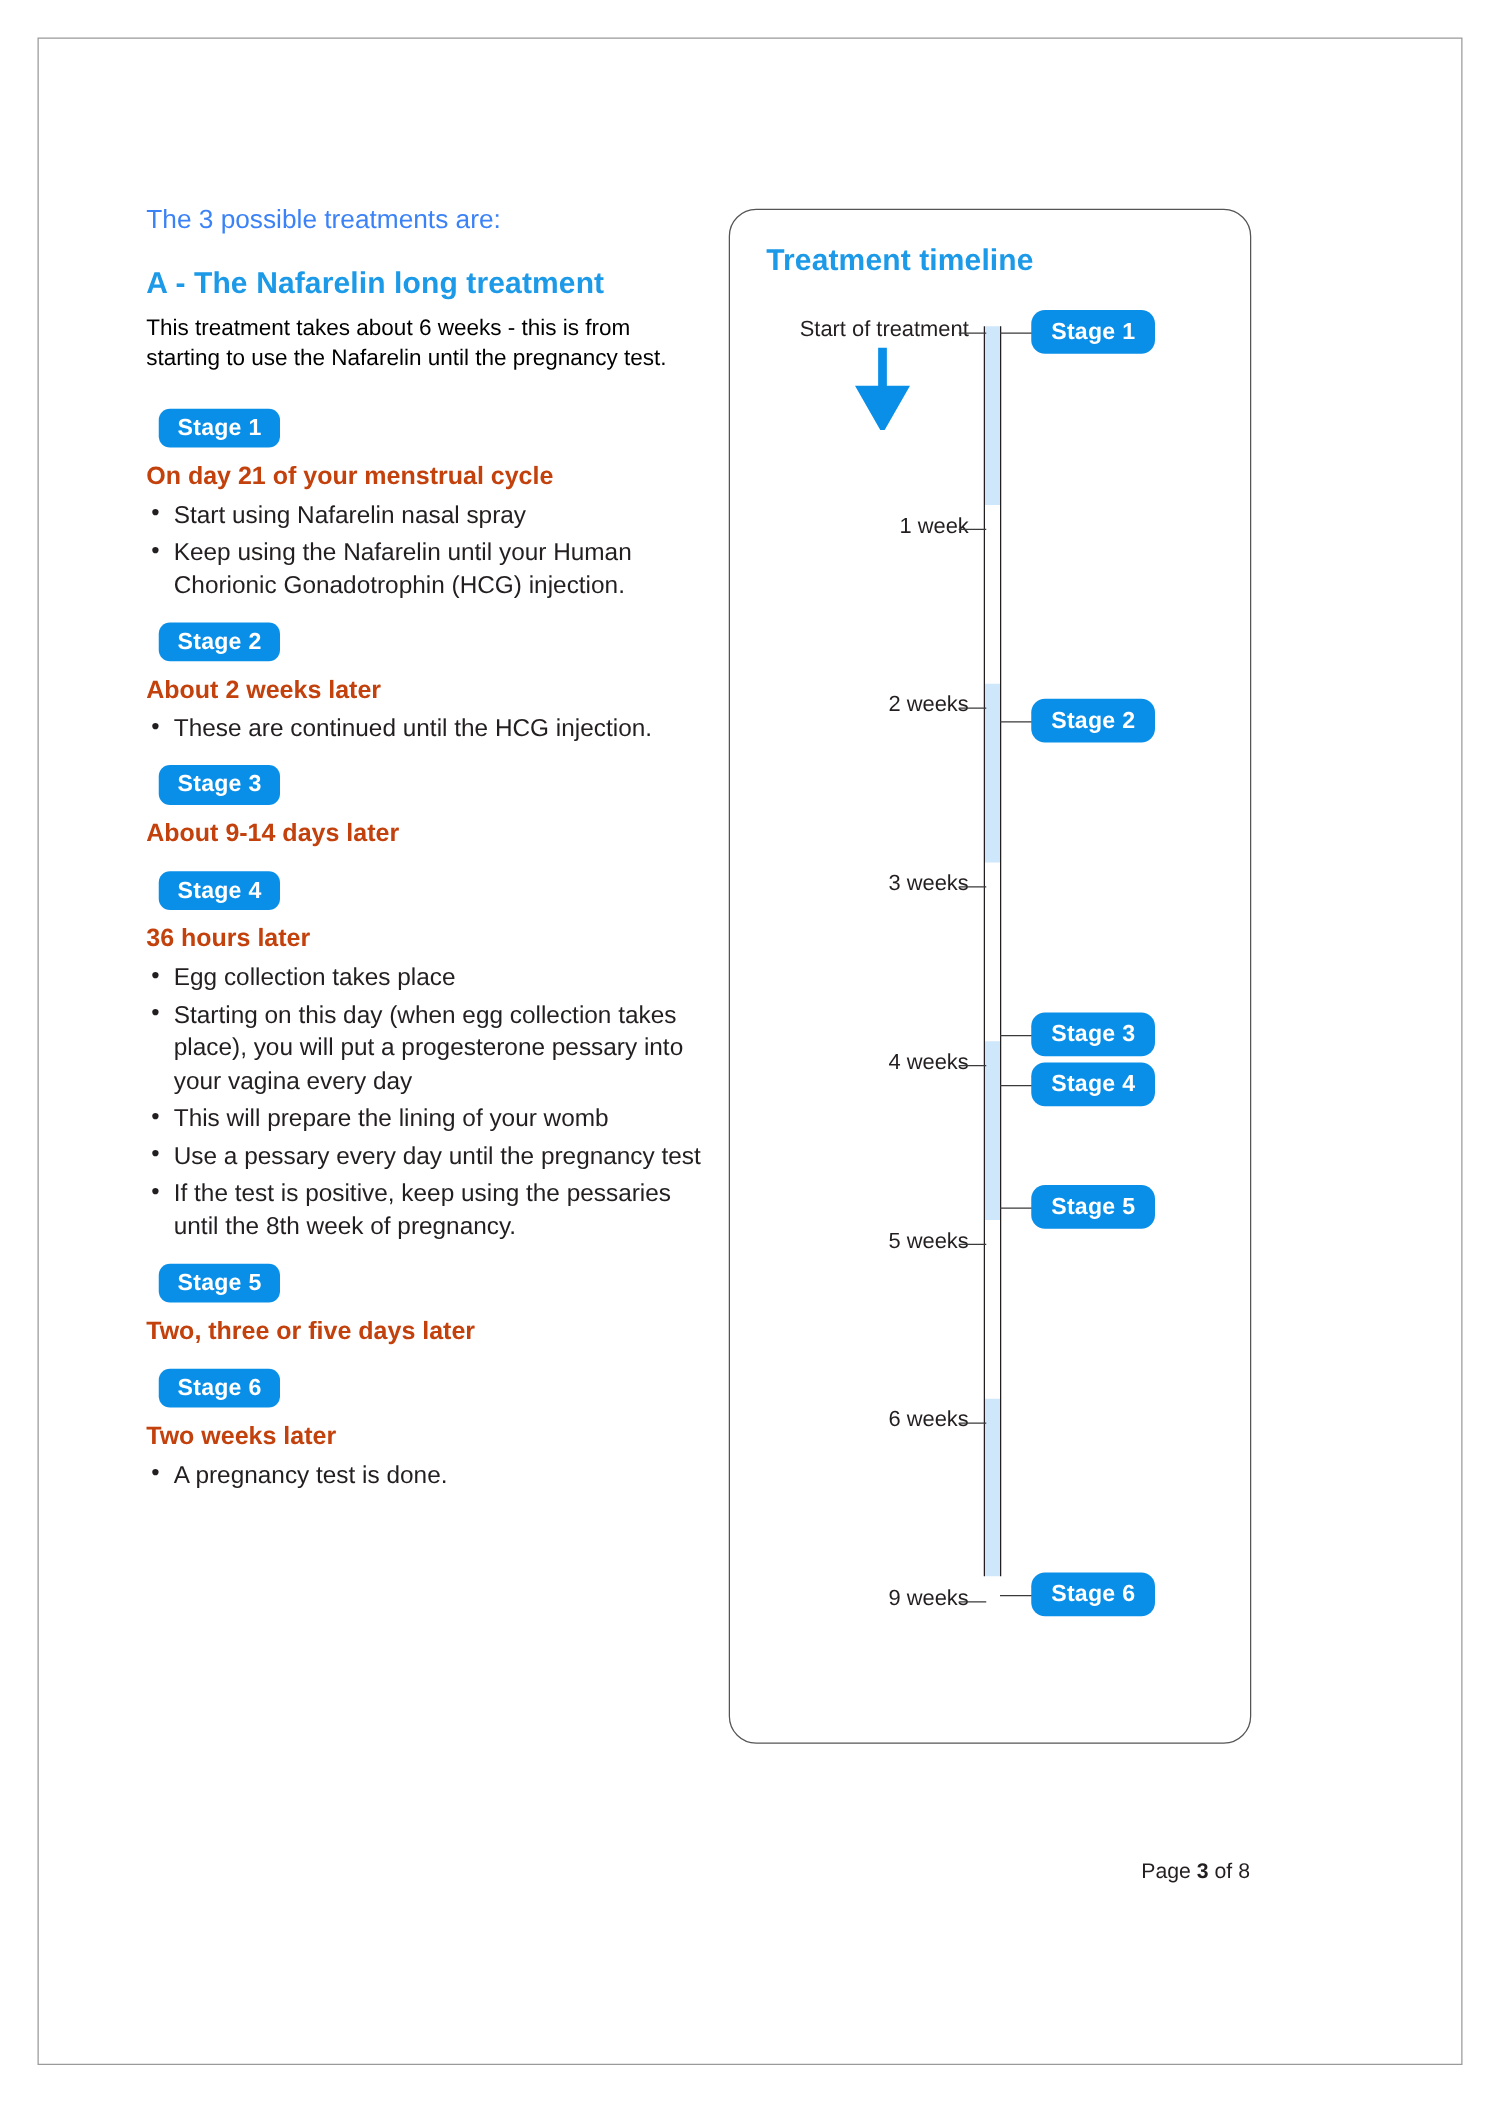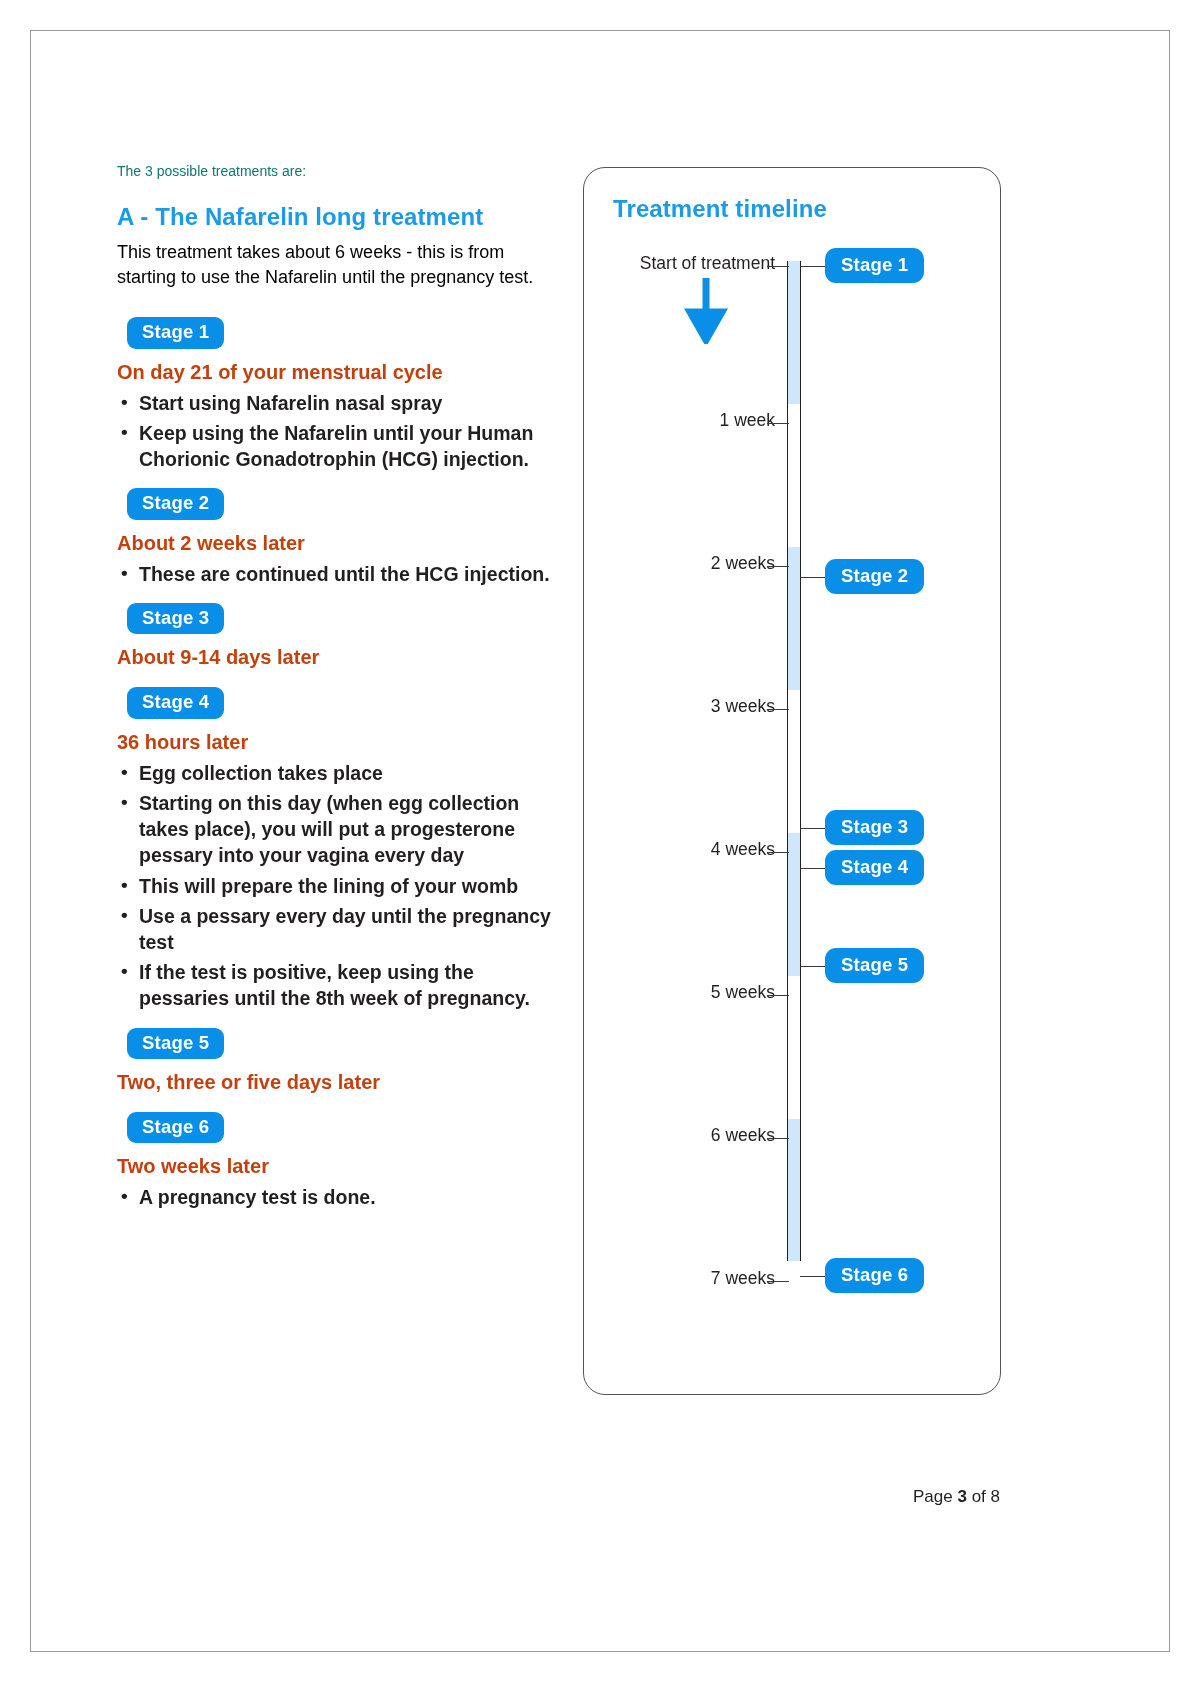--- a/index.html
+++ b/index.html
@@ -31,22 +31,22 @@
   }
 
   
   .left-col {
     position: absolute;
     left: 117px;
     top: 162px;
     width: 445px;
   }
   .intro-line {
-    font-size: 14px;
-    color: #0f766e;
+    font-size: 21px;
+    color: #3b82f6;
     line-height: 1.32;
     margin: 0 0 22px 0;
   }
   .section-title {
     font-size: 24px;
     font-weight: bold;
     color: #1c9ae8;
     margin: 0 0 8px 0;
     line-height: 1.25;
     letter-spacing: 0.1px;
@@ -77,21 +77,20 @@
     font-size: 20px;
     font-weight: bold;
     color: #c2410c;
     margin: 11px 0 5px 0;
     line-height: 1.25;
   }
   ul.bullets {
     list-style: none;
     margin: 0 0 2px 0;
     padding: 0;
-    font-weight: bold;
   }
   ul.bullets li {
     position: relative;
     font-size: 19.5px;
     color: #231f20;
     line-height: 1.345;
     padding-left: 22px;
     margin-bottom: 4px;
   }
   ul.bullets li::before {
@@ -294,21 +293,21 @@
 
       <div class="tl-week-label" style="right:227px; top:671px;">4 weeks</div>
       <div class="tl-tick" style="left:183px; top:684px; width:22px;"></div>
 
       <div class="tl-week-label" style="right:227px; top:814px;">5 weeks</div>
       <div class="tl-tick" style="left:183px; top:827px; width:22px;"></div>
 
       <div class="tl-week-label" style="right:227px; top:957px;">6 weeks</div>
       <div class="tl-tick" style="left:183px; top:970px; width:22px;"></div>
 
-      <div class="tl-week-label" style="right:227px; top:1100px;">7 weeks</div>
+      <div class="tl-week-label" style="right:227px; top:1100px;">9 weeks</div>
       <div class="tl-tick" style="left:183px; top:1113px; width:22px;"></div>
 
       <div class="tl-leader" style="left:216px; top:98px; width:27px;"></div>
       <div class="tl-stage-pill" style="left:241px; top:80px;">Stage 1</div>
 
       <div class="tl-leader" style="left:216px; top:409px; width:27px;"></div>
       <div class="tl-stage-pill" style="left:241px; top:391px;">Stage 2</div>
 
       <div class="tl-leader" style="left:216px; top:660px; width:27px;"></div>
       <div class="tl-stage-pill" style="left:241px; top:642px;">Stage 3</div>

